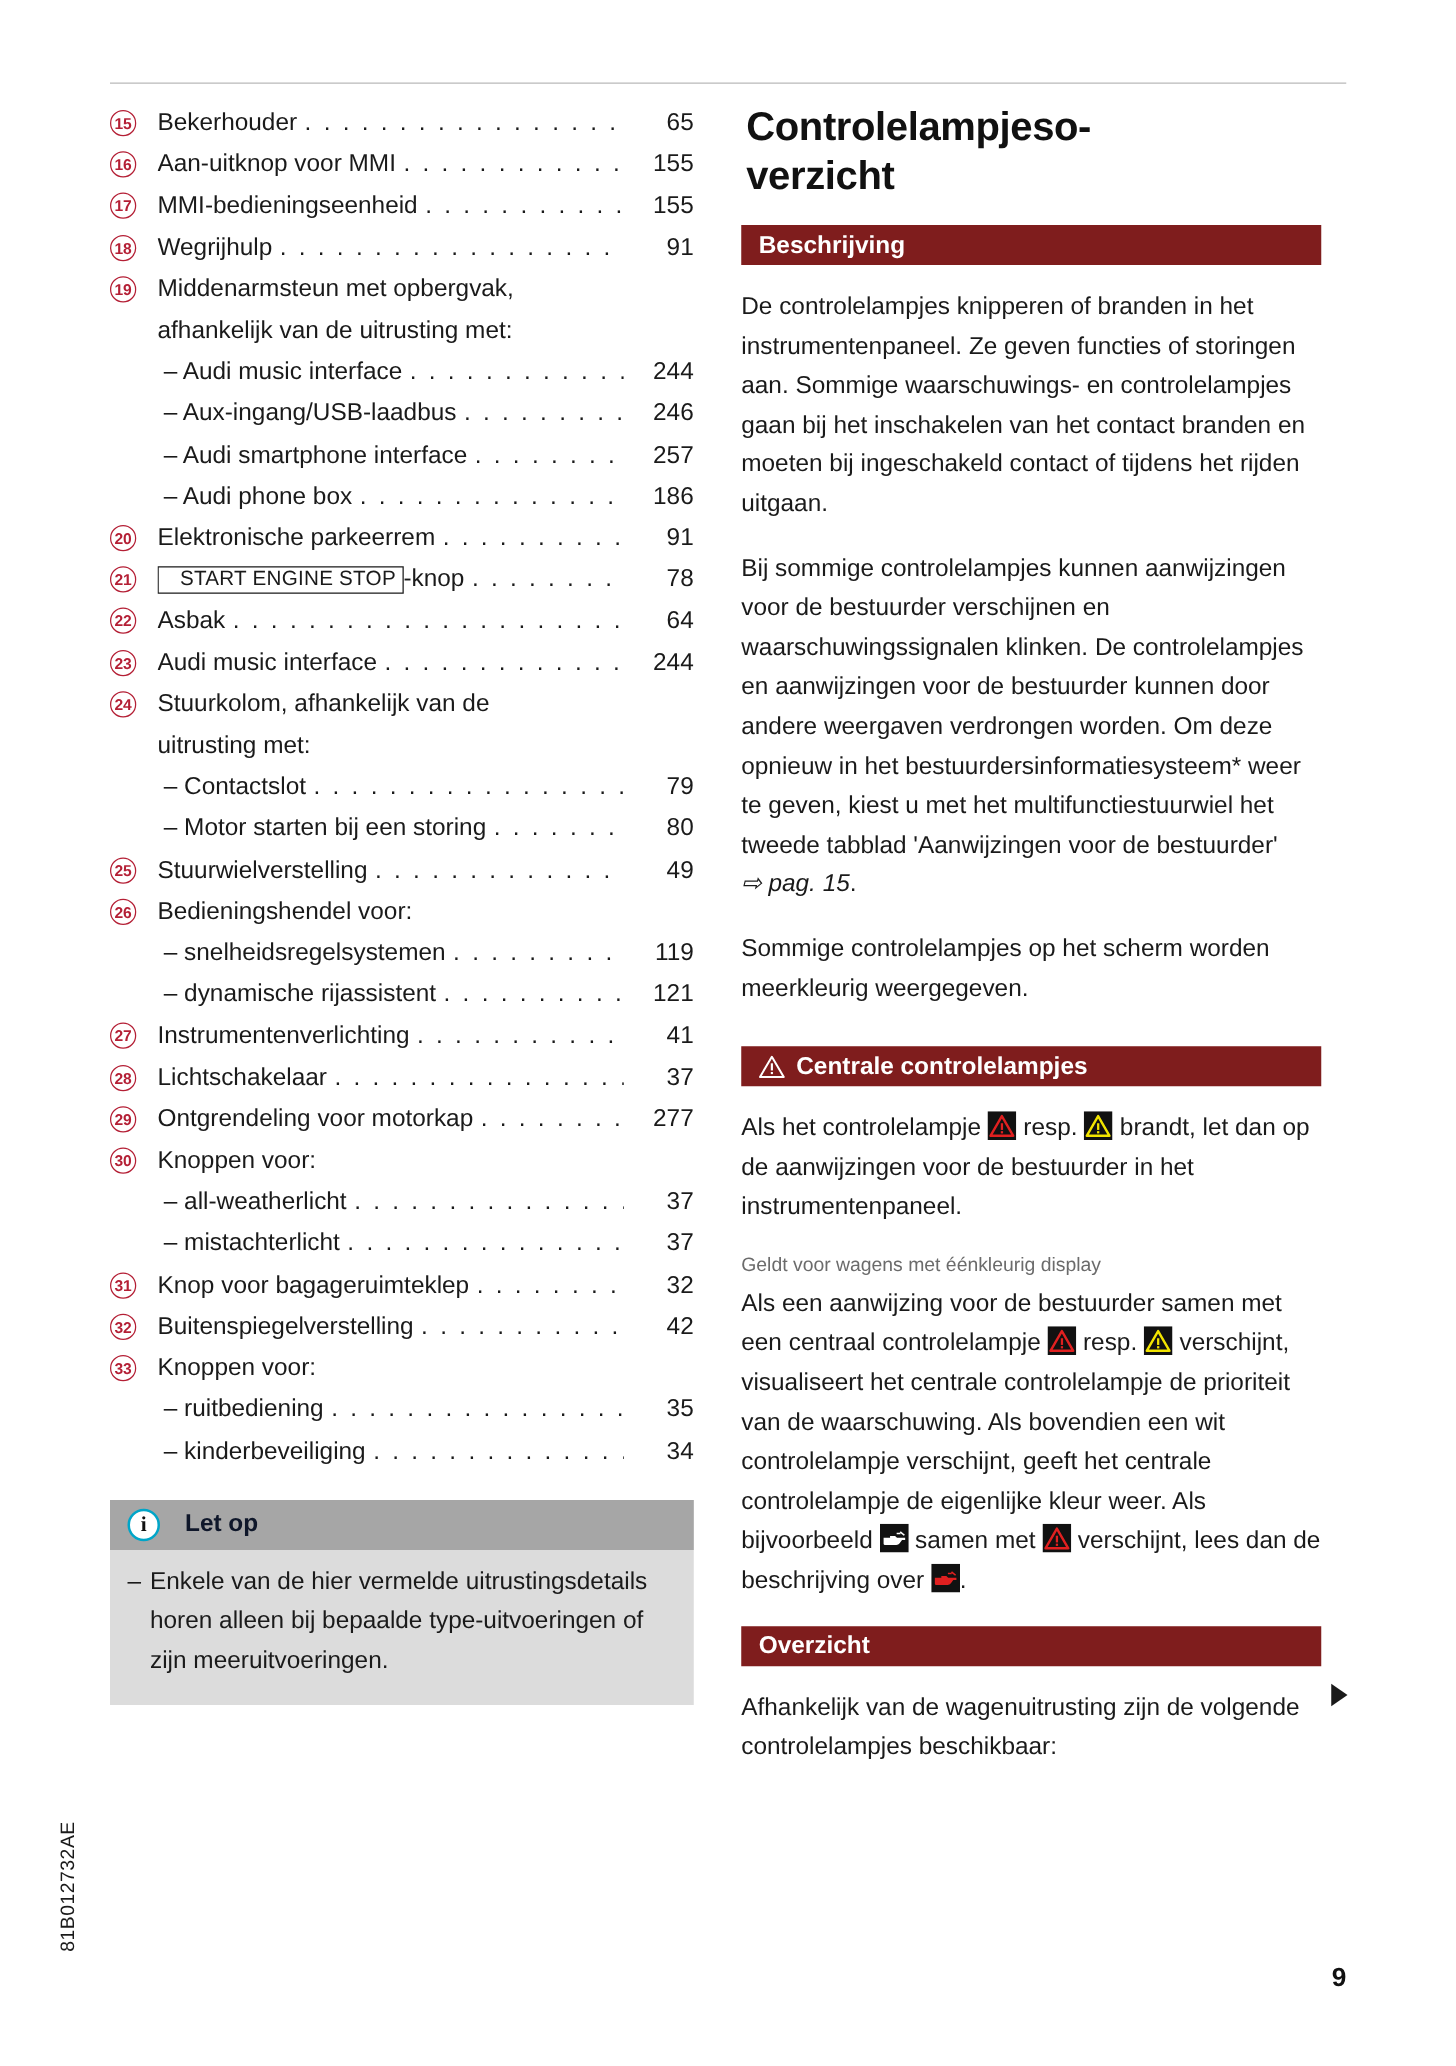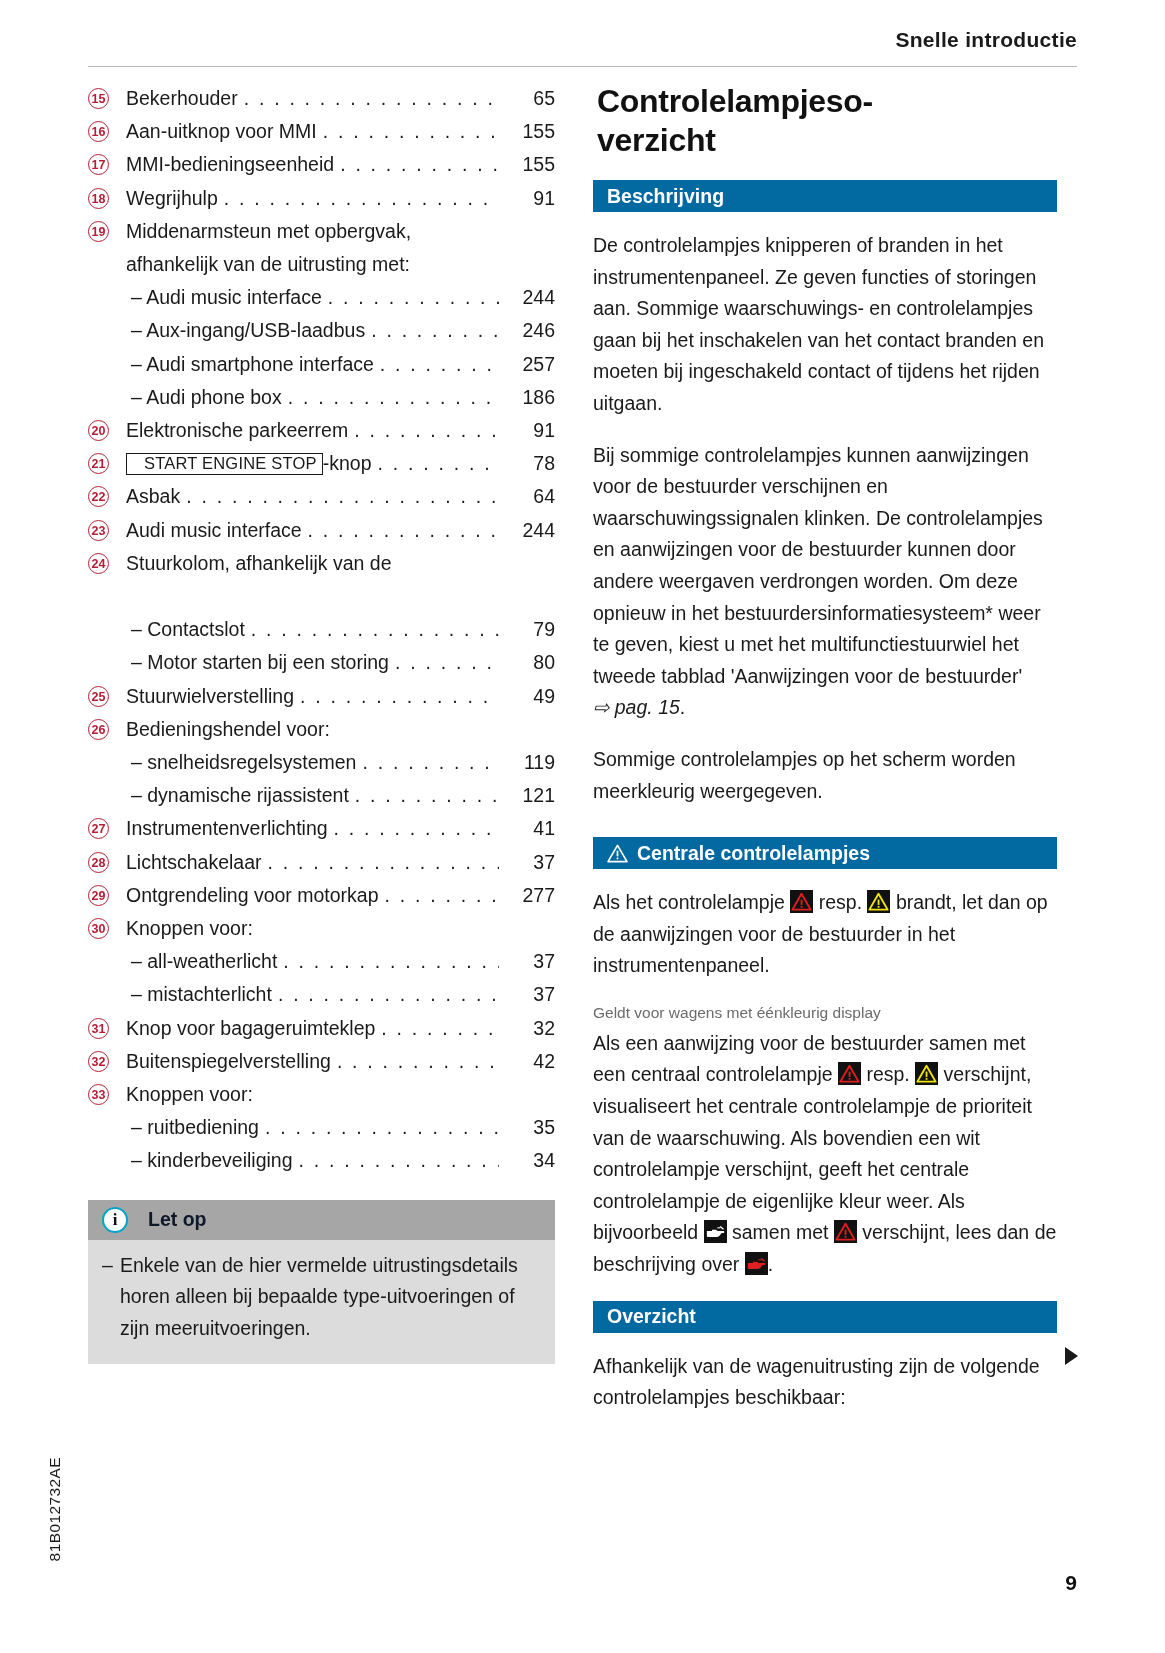--- a/index.html
+++ b/index.html
@@ -162,21 +162,21 @@
   
   .page-title {
     font-size: 32px;
     font-weight: bold;
     line-height: 39px;
     letter-spacing: -0.3px;
     margin: 0 0 20px 4px;
     color: #111111;
   }
   .band {
-    background: #0369a1;
+    background: #7f1d1d;
     color: #ffffff;
     font-size: 19.5px;
     font-weight: bold;
     height: 32px;
     display: flex;
     align-items: center;
     padding-left: 14px;
     box-sizing: border-box;
     margin-bottom: 18px;
   }
@@ -230,21 +230,20 @@
     color: #1a1a1a;
     writing-mode: vertical-rl;
     transform: rotate(180deg);
     letter-spacing: 0.4px;
   }
 </style>
 </head>
 <body>
 
 <div class="header">
-  <div class="header-title">Snelle introductie</div>
   <div class="header-rule"></div>
 </div>
 
 <div class="columns">
 
   <div class="col-left">
     <div class="toc" id="toc-list">
         <div class="toc-row">
           <div class="toc-num">
             <div class="num-circle">15</div>
@@ -335,20 +334,21 @@
         </div>
         <div class="toc-row nodots">
           <div class="toc-num">
             <div class="num-circle">24</div>
           </div>
           <div class="toc-label"><span>Stuurkolom, afhankelijk van de</span></div>
           <div class="toc-page"></div>
         </div>
         <div class="toc-row nodots">
           <div class="toc-num"></div>
+          <div class="toc-label"><span>uitrusting met:</span></div>
           <div class="toc-page"></div>
         </div>
         <div class="toc-row sub">
           <div class="toc-num"></div>
           <div class="toc-label"><span>– Contactslot</span><span class="dots">. . . . . . . . . . . . . . . . . . . . . . . . . . . . . . . . . . . . . . . </span></div>
           <div class="toc-page">79</div>
         </div>
         <div class="toc-row sub">
           <div class="toc-num"></div>
           <div class="toc-label"><span>– Motor starten bij een storing</span><span class="dots">. . . . . . . . . . . . . . . . . . . . . . . . . . . . . . . . . . . . . . . </span></div>

